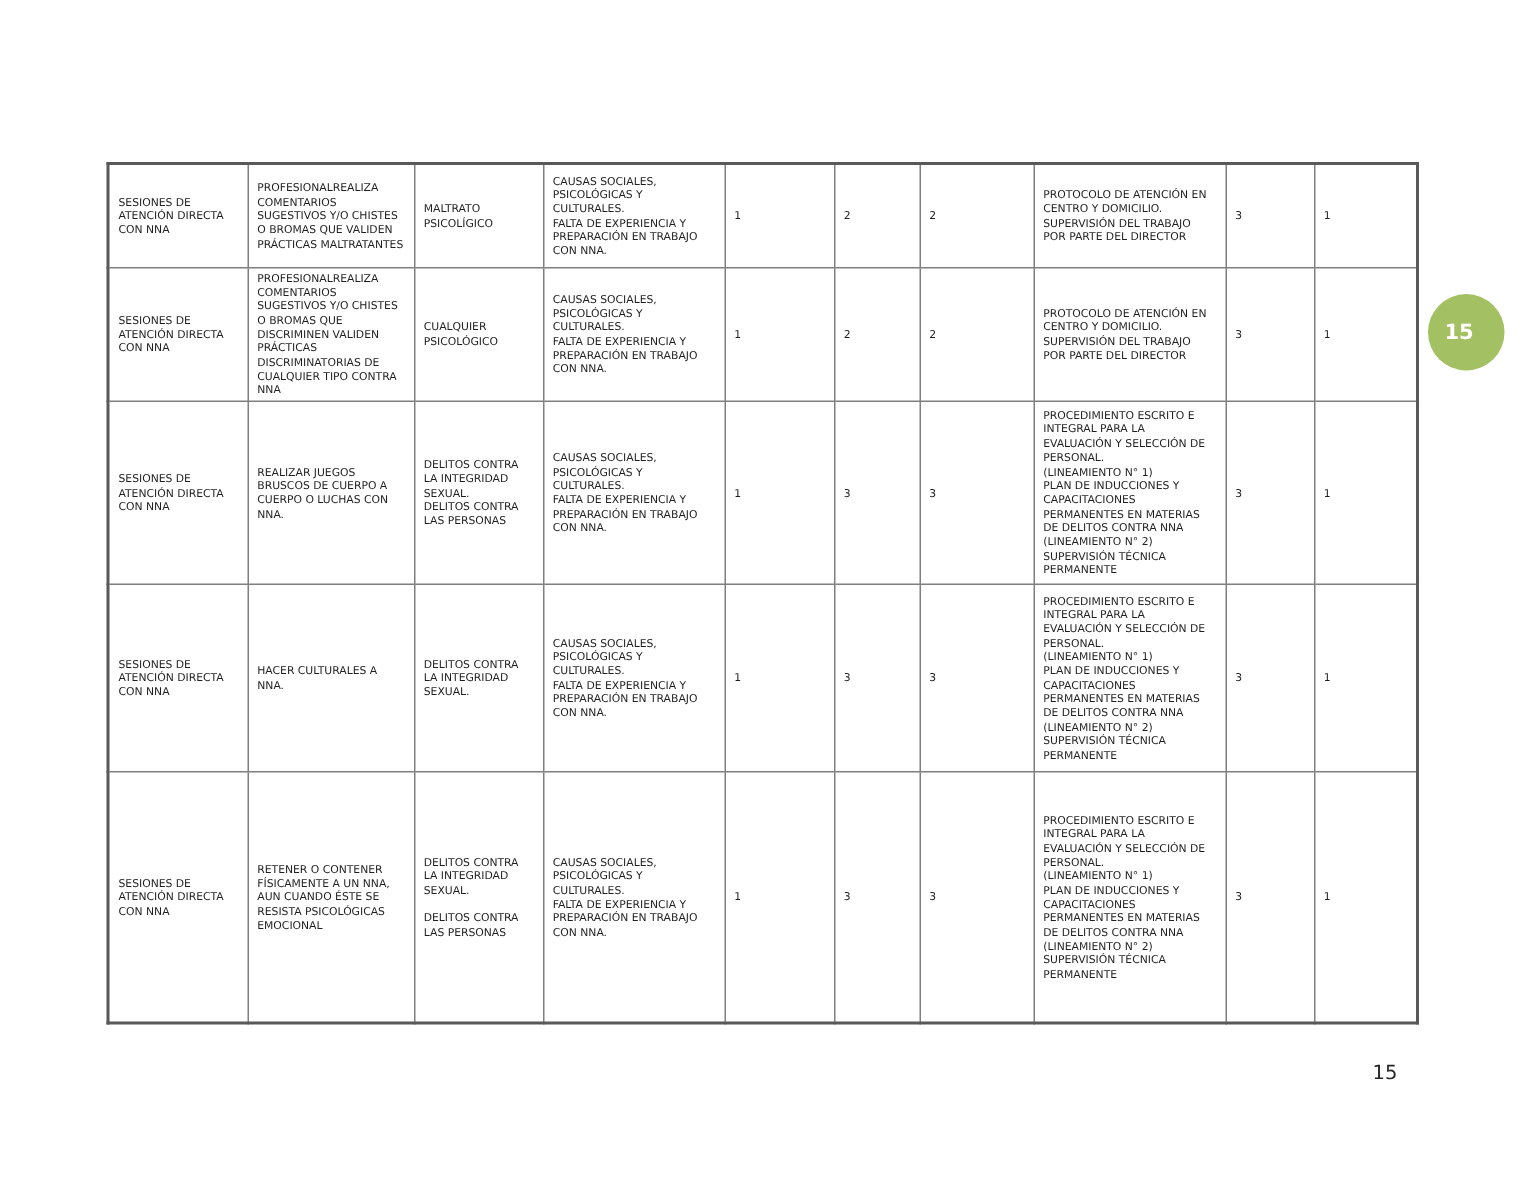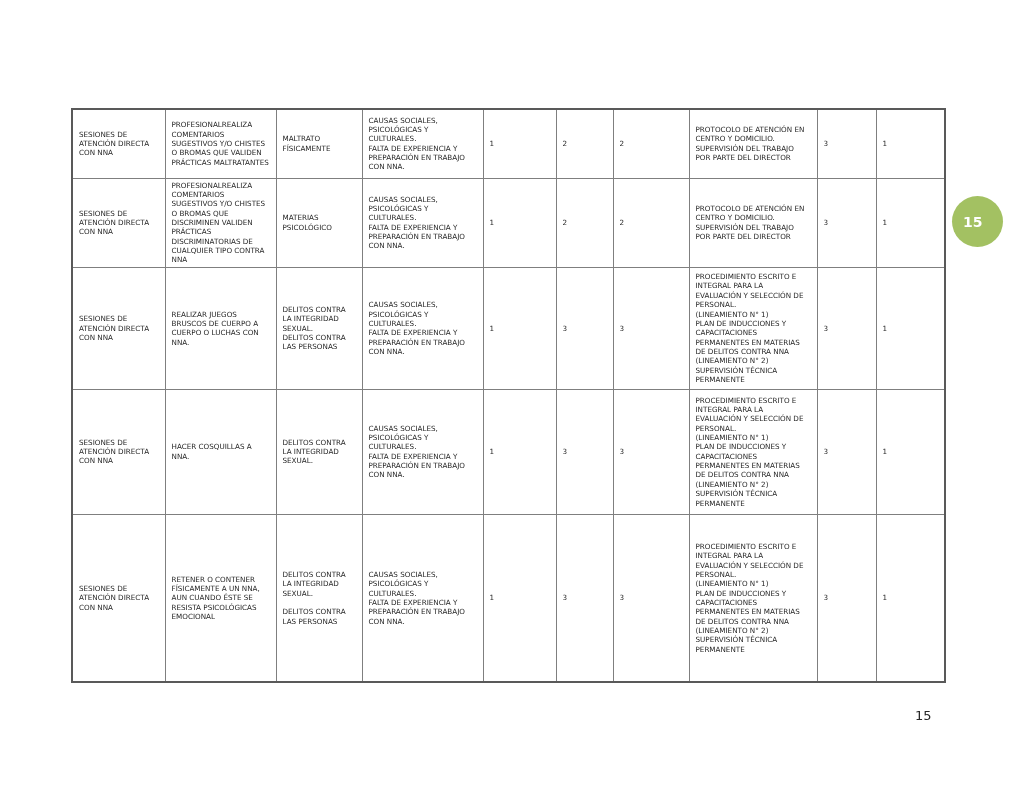--- a/index.html
+++ b/index.html
@@ -69,34 +69,34 @@
         <col style="width:57px">
         <col style="width:76px">
         <col style="width:128px">
       <col style="width:59px">
         <col style="width:69px">
     </colgroup>
     <tbody>
       <tr style="height:69px">
         <td>SESIONES DE ATENCIÓN DIRECTA CON NNA</td>
         <td>PROFESIONALREALIZA COMENTARIOS SUGESTIVOS Y/O CHISTES O BROMAS QUE VALIDEN PRÁCTICAS MALTRATANTES</td>
-        <td>MALTRATO FÍSICAMENTE</td>
+        <td>MALTRATO PSICOLÍGICO</td>
         <td>CAUSAS SOCIALES, PSICOLÓGICAS Y CULTURALES.
 FALTA DE EXPERIENCIA Y PREPARACIÓN EN TRABAJO CON NNA.</td>
         <td class="center">1</td>
         <td class="center">2</td>
         <td class="center">2</td>
         <td class="center">PROTOCOLO DE ATENCIÓN EN CENTRO Y DOMICILIO. SUPERVISIÓN DEL TRABAJO POR PARTE DEL DIRECTOR</td>
         <td class="center">3</td>
         <td class="center">1</td>
       </tr>
       <tr style="height:86px">
         <td>SESIONES DE ATENCIÓN DIRECTA CON NNA</td>
         <td>PROFESIONALREALIZA COMENTARIOS SUGESTIVOS Y/O CHISTES O BROMAS QUE DISCRIMINEN VALIDEN PRÁCTICAS DISCRIMINATORIAS DE CUALQUIER TIPO CONTRA NNA</td>
-        <td>MATERIAS PSICOLÓGICO</td>
+        <td>CUALQUIER PSICOLÓGICO</td>
         <td>CAUSAS SOCIALES, PSICOLÓGICAS Y CULTURALES.
 FALTA DE EXPERIENCIA Y PREPARACIÓN EN TRABAJO CON NNA.</td>
         <td class="center">1</td>
         <td class="center">2</td>
         <td class="center">2</td>
         <td class="center">PROTOCOLO DE ATENCIÓN EN CENTRO Y DOMICILIO. SUPERVISIÓN DEL TRABAJO POR PARTE DEL DIRECTOR</td>
         <td class="center">3</td>
         <td class="center">1</td>
       </tr>
       <tr style="height:122px">
@@ -112,21 +112,21 @@
         <td class="center">PROCEDIMIENTO ESCRITO E INTEGRAL PARA LA EVALUACIÓN Y SELECCIÓN DE PERSONAL.
 (LINEAMIENTO N° 1)
 PLAN DE INDUCCIONES Y CAPACITACIONES PERMANENTES EN MATERIAS DE DELITOS CONTRA NNA
 (LINEAMIENTO N° 2)
 SUPERVISIÓN TÉCNICA PERMANENTE</td>
         <td class="center">3</td>
         <td class="center">1</td>
       </tr>
       <tr style="height:125px">
         <td>SESIONES DE ATENCIÓN DIRECTA CON NNA</td>
-        <td>HACER COSQUILLAS A NNA.</td>
+        <td>HACER CULTURALES A NNA.</td>
         <td>DELITOS CONTRA LA INTEGRIDAD SEXUAL.</td>
         <td>CAUSAS SOCIALES, PSICOLÓGICAS Y CULTURALES.
 FALTA DE EXPERIENCIA Y PREPARACIÓN EN TRABAJO CON NNA.</td>
         <td class="center">1</td>
         <td class="center">3</td>
         <td class="center">3</td>
         <td class="center">PROCEDIMIENTO ESCRITO E INTEGRAL PARA LA EVALUACIÓN Y SELECCIÓN DE PERSONAL.
 (LINEAMIENTO N° 1)
 PLAN DE INDUCCIONES Y CAPACITACIONES PERMANENTES EN MATERIAS DE DELITOS CONTRA NNA
 (LINEAMIENTO N° 2)

